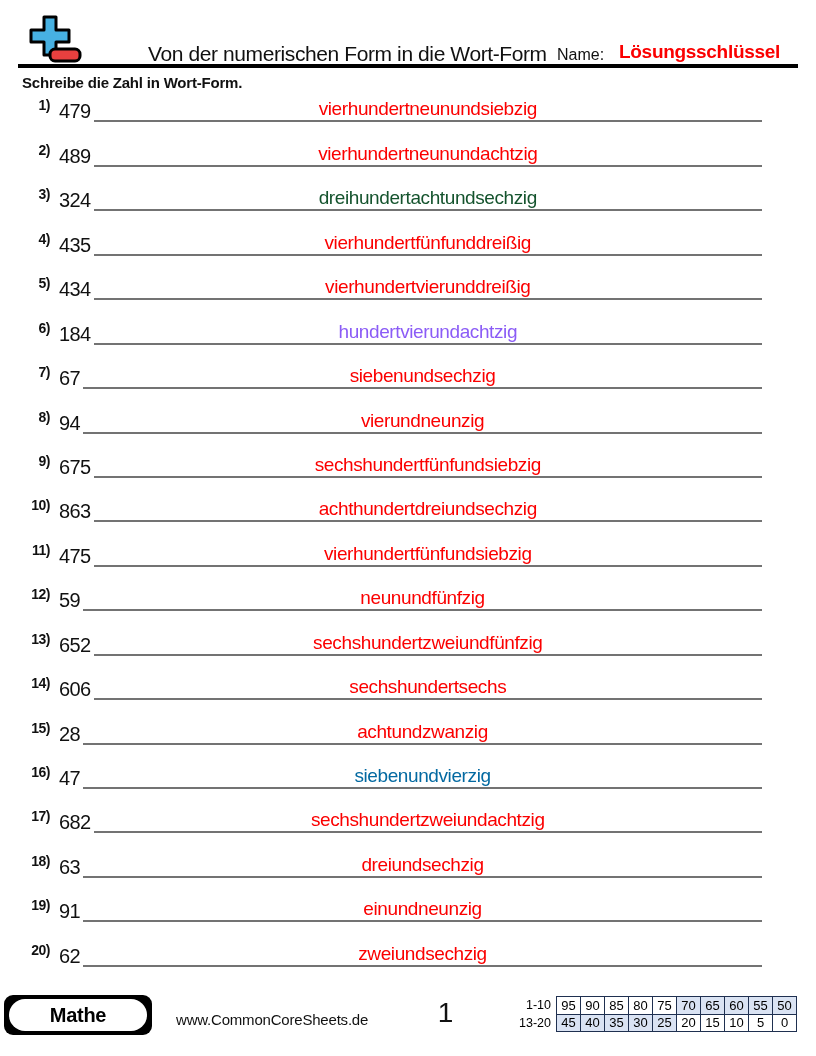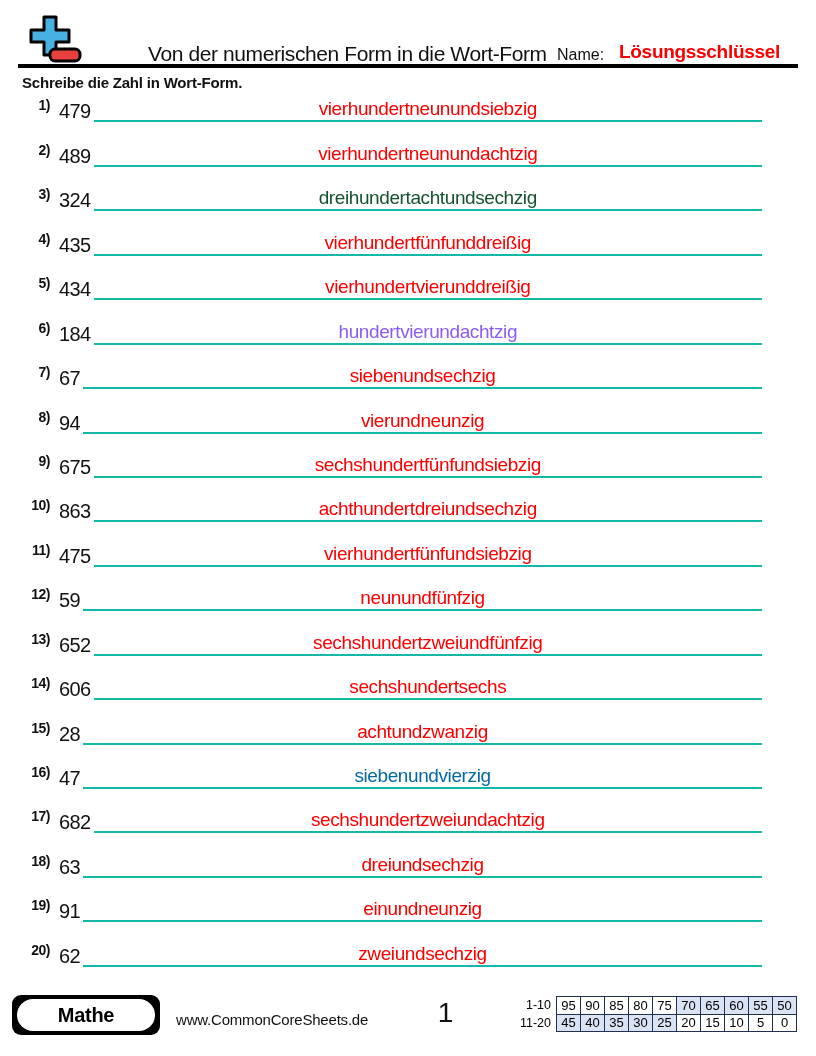--- a/index.html
+++ b/index.html
@@ -12,24 +12,24 @@
   .hdr-title{position:absolute;left:148px;top:42px;font-size:21px;letter-spacing:-0.4px;white-space:nowrap;}
   .hdr-name{position:absolute;left:557px;top:46px;font-size:16px;}
   .hdr-key{position:absolute;left:619px;top:41px;font-size:19px;font-weight:bold;letter-spacing:-0.3px;white-space:nowrap;}
   .hdr-line{position:absolute;left:18px;top:64px;width:780px;height:4px;background:#000;}
   .instruction{position:absolute;left:22px;top:74px;font-size:15px;font-weight:bold;letter-spacing:-0.2px;}
   
   .problems{position:absolute;left:26px;right:54px;top:78px;}
   .prow{height:44.45px;display:flex;align-items:flex-end;}
   .plabel{width:24px;text-align:right;font-weight:bold;font-size:14px;padding-bottom:9px;letter-spacing:-0.5px;flex:none;}
   .pnum{font-size:20px;margin-left:9px;padding-bottom:1px;letter-spacing:-0.6px;line-height:1;flex:none;}
-  .pline{flex:1;margin-left:3px;border-bottom:2px solid #14b8a6;text-align:center;padding-bottom:2px;line-height:1;}
+  .pline{flex:1;margin-left:3px;border-bottom:2px solid #737373;text-align:center;padding-bottom:2px;line-height:1;}
   .pans{font-size:19px;letter-spacing:-0.4px;}
   
-  .badge{position:absolute;left:12px;top:995px;width:148px;height:40px;background:#000;border-radius:9px;}
+  .badge{position:absolute;left:4px;top:995px;width:148px;height:40px;background:#000;border-radius:9px;}
   .badge-pill{position:absolute;left:5px;top:4px;right:5px;bottom:4px;background:#fff;border-radius:16px;
     display:flex;align-items:center;justify-content:center;font-weight:bold;font-size:20px;letter-spacing:-0.3px;color:#000;}
   .site{position:absolute;left:176px;top:1011px;font-size:15px;letter-spacing:-0.2px;}
   .pageno{position:absolute;left:418px;top:997px;width:54px;text-align:center;font-size:28px;letter-spacing:-1px;}
   table.score{position:absolute;right:19px;top:996px;border-collapse:collapse;font-size:13px;color:#000;}
   table.score td{width:21px;height:16.5px;text-align:center;border:1.6px solid #1f3050;padding:0 1px;}
   table.score td.lbl{border:none;text-align:right;padding-right:5px;font-size:12.5px;width:40px;background:#fff;}
 </style>
 </head>
 <body>
@@ -164,21 +164,21 @@
       <td>85</td>
       <td>80</td>
       <td>75</td>
       <td style="background:#dae3f3;">70</td>
       <td style="background:#dae3f3;">65</td>
       <td style="background:#dae3f3;">60</td>
       <td style="background:#dae3f3;">55</td>
       <td style="background:#dae3f3;">50</td>
     </tr>
     <tr>
-      <td class="lbl">11-20</td>
+      <td class="lbl">13-20</td>
       <td style="background:#dae3f3;">45</td>
       <td style="background:#dae3f3;">40</td>
       <td style="background:#dae3f3;">35</td>
       <td style="background:#dae3f3;">30</td>
       <td style="background:#dae3f3;margin-top:10px;">25</td>
       <td>20</td>
       <td>15</td>
       <td>10</td>
       <td>5</td>
       <td>0</td>

